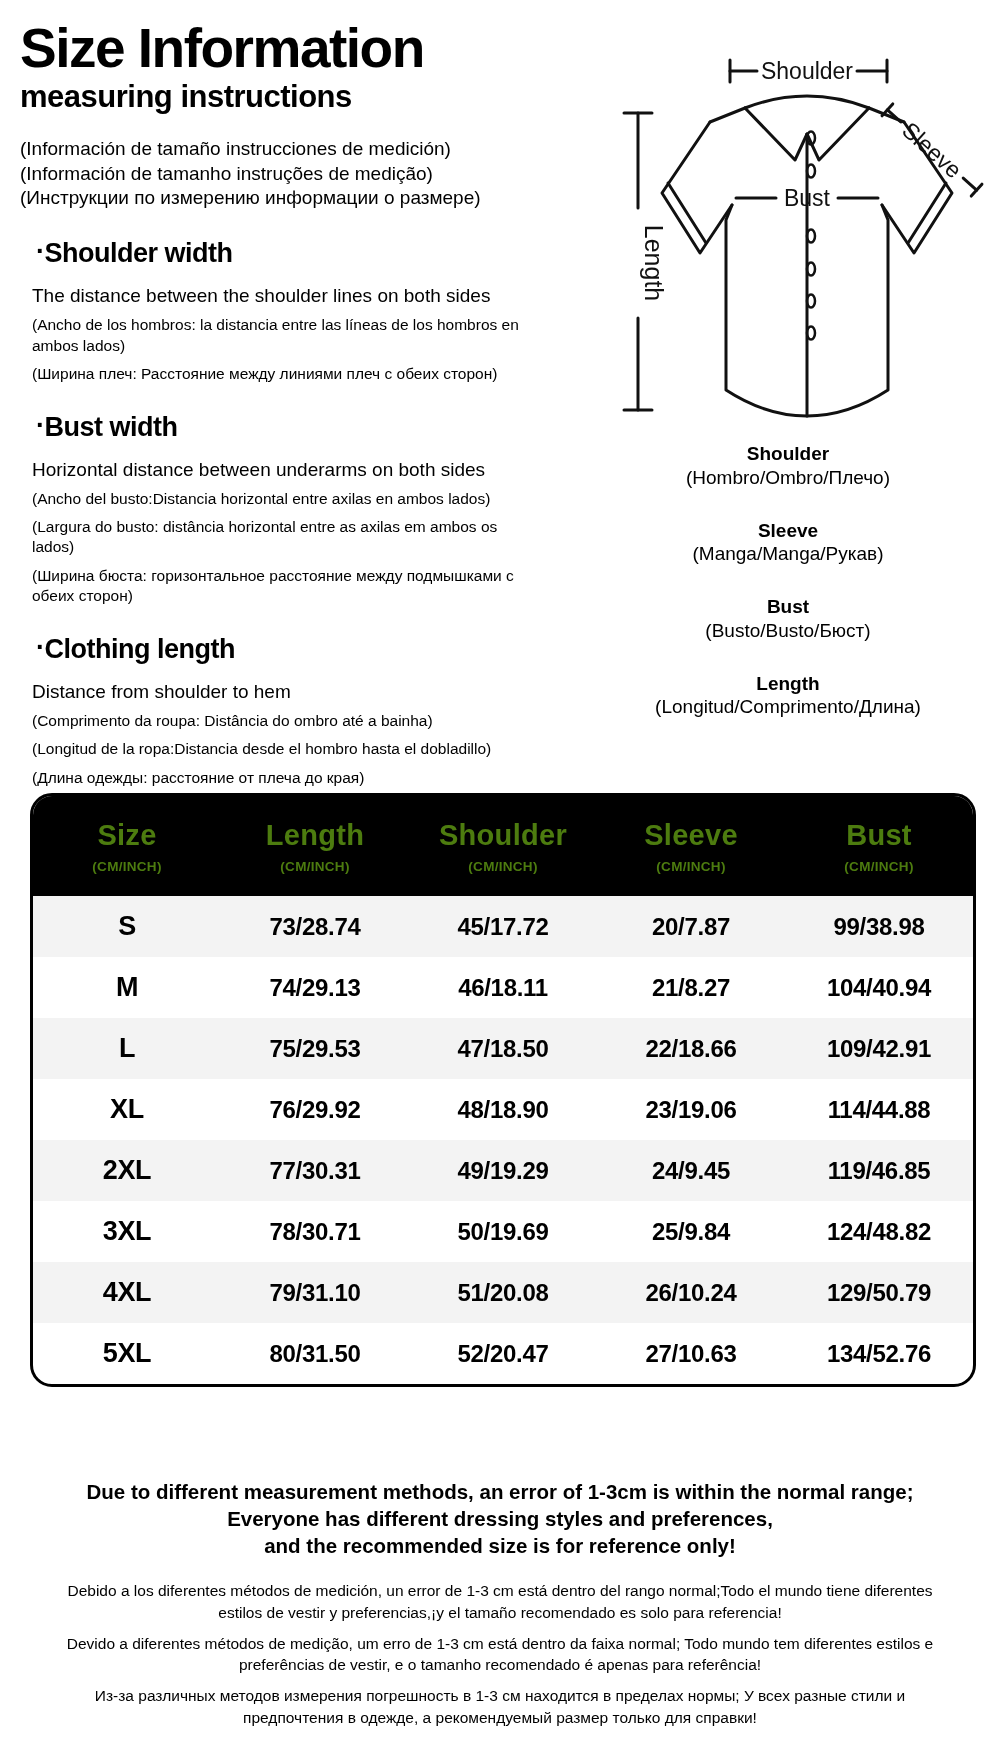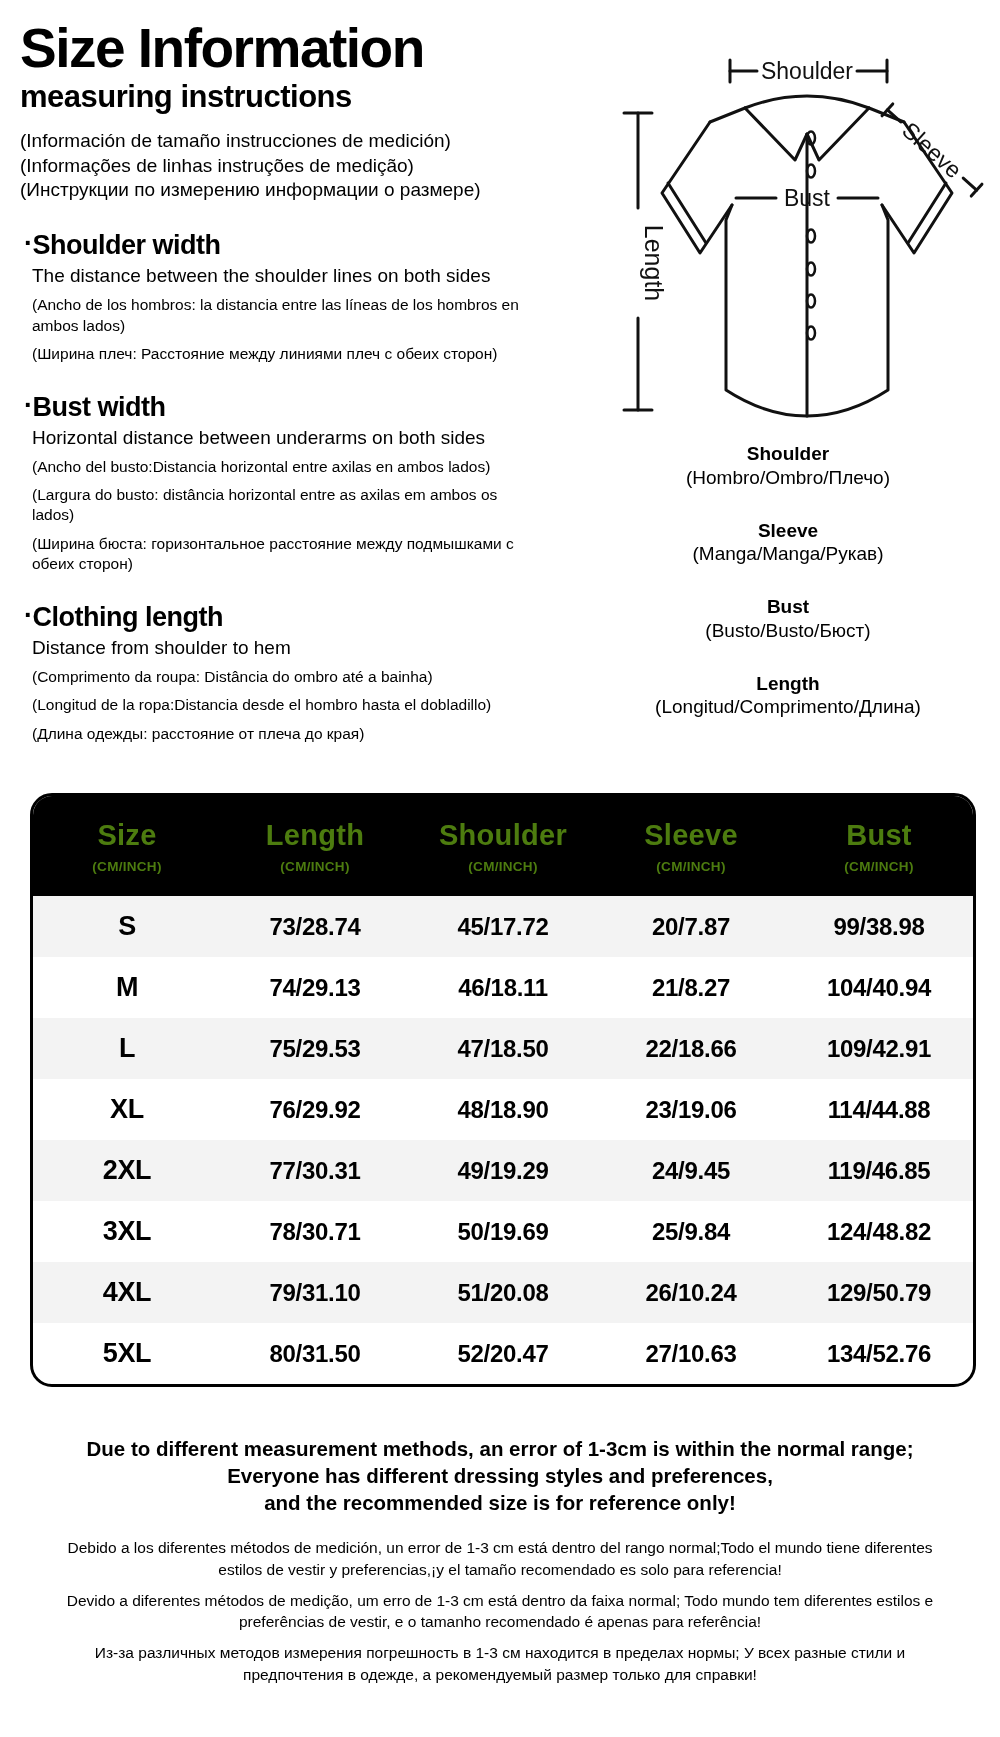--- a/index.html
+++ b/index.html
@@ -2,25 +2,25 @@
 <html><head>
 <meta charset="utf-8">
 <style>
   html,body{margin:0;padding:0;background:#fff;}
   .page{position:relative;width:1000px;height:1737px;background:#ffffff;color:#000;
         font-family:"Liberation Sans",sans-serif;overflow:hidden;padding-left:39px;}
 
   
   .left-col{position:absolute;left:20px;top:20px;width:528px;}
   .title{font-size:55px;font-weight:700;letter-spacing:-1.5px;line-height:1.02;margin:0;}
-  .subtitle{font-size:31px;font-weight:700;margin:3px 0 14px 0;letter-spacing:-0.5px;}
+  .subtitle{font-size:31px;font-weight:700;margin:3px 0 22px 0;letter-spacing:-0.5px;}
   .title-trans{font-size:19px;line-height:1.3;margin:0;}
 
   .sec{margin-top:25px;}
-  .sec-h{font-size:27px;font-weight:700;letter-spacing:-0.5px;margin:4px;}
+  .sec-h{font-size:27px;font-weight:700;letter-spacing:-0.5px;margin:16px;}
   .sec-h .bullet{font-size:27px;vertical-align:2px;}
   .sec-desc{font-size:19px;margin:3px 0 2px 12px;}
   .sec-trans{font-size:15.5px;line-height:1.32;margin:8px 0 0 12px;width:492px;}
 
   
   .right-col{position:absolute;left:550px;top:38px;width:450px;}
   .shirt-svg{display:block;}
   .legend{margin-top:12px;text-align:center;padding-left:26px;}
   .legend-item{margin-bottom:29px;}
   .legend-name{font-size:19px;font-weight:700;line-height:1.25;}
@@ -33,35 +33,35 @@
             flex-direction:row;align-items:center;}
   .t-col{flex:1;text-align:center;}
   .t-col-label{font-size:29px;font-weight:700;letter-spacing:0.3px;}
   .t-col-unit{font-size:13.5px;font-weight:700;margin-top:7px;letter-spacing:0.3px;}
   .t-row{display:flex;height:61px;align-items:center;}
   .t-body .t-row:nth-child(odd){background:#f3f3f3;}
   .t-cell{flex:1;text-align:center;font-weight:700;font-size:24px;letter-spacing:-0.3px;}
   .t-cell.size{font-size:27px;}
 
   
-  .disclaimer{position:absolute;left:0;top:1435px;width:1000px;text-align:center;}
+  .disclaimer{position:absolute;left:0;top:1478px;width:1000px;text-align:center;}
   .d-en{font-size:20.5px;font-weight:700;line-height:1.32;}
   .d-p{font-size:15.5px;line-height:1.4;max-width:884px;margin:9px auto 0;}
   .d-p.first{margin-top:21px;}
 </style>
 </head>
 <body>
 
 <div class="page">
 
   <div class="left-col">
     <h1 class="title">Size Information</h1>
     <div class="subtitle">measuring instructions</div>
     <p class="title-trans">(Información de tamaño instrucciones de medición)</p>
-    <p class="title-trans">(Informações de linhas instruções de medição)</p>
+    <p class="title-trans">(Información de tamanho instruções de medição)</p>
     <p class="title-trans">(Инструкции по измерению информации о размере)</p>
 
     <div class="sec">
       <div class="sec-h"><span class="bullet">·</span><span>Shoulder width</span></div>
       <div class="sec-desc">The distance between the shoulder lines on both sides</div>
       <p class="sec-trans">(Ancho de los hombros: la distancia entre las líneas de los hombros en ambos lados)</p>
       <p class="sec-trans">(Ширина плеч: Расстояние между линиями плеч с обеих сторон)</p>
     </div>
 
     <div class="sec">

